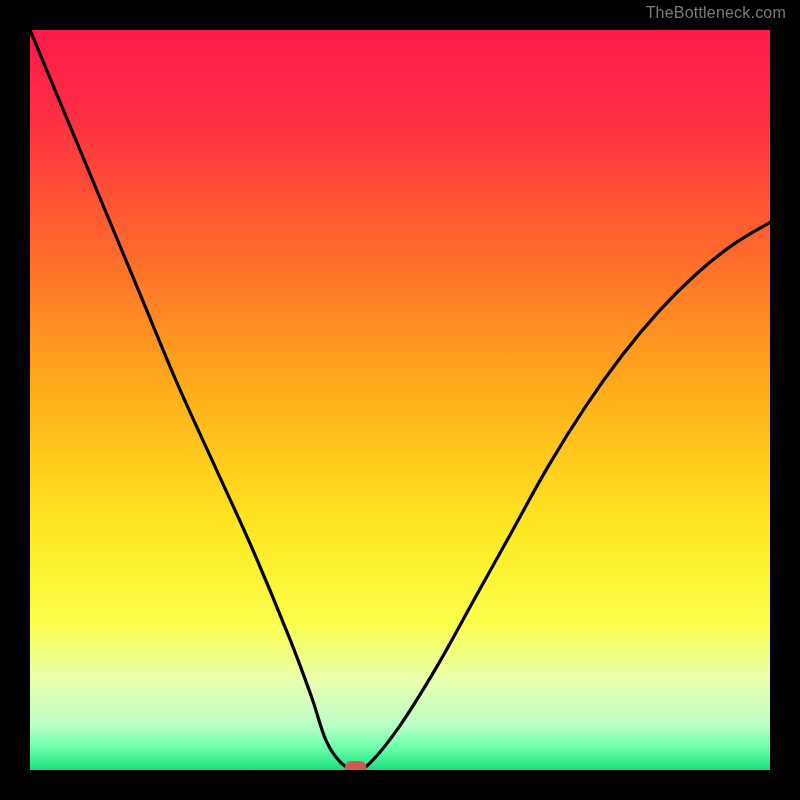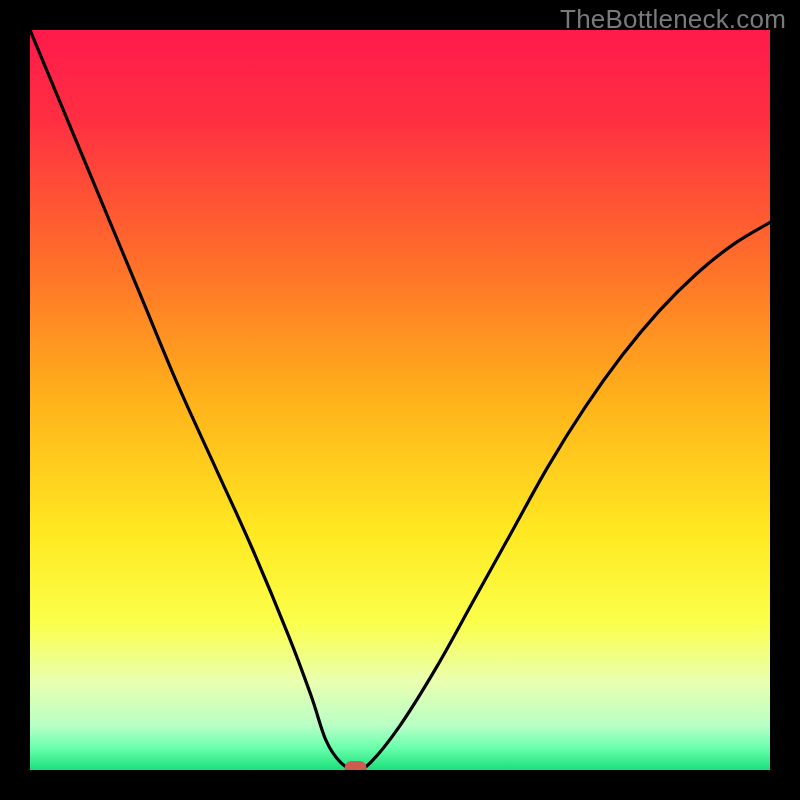--- a/index.html
+++ b/index.html
@@ -24,21 +24,21 @@
     left: 30px;
     top: 30px;
     width: 740px;
     height: 740px;
   }
   .watermark {
     position: absolute;
     top: 4px;
     right: 14px;
     color: #7a7a7a;
-    font-size: 26px;
+    font-size: 16px;
     font-weight: 500;
     letter-spacing: 0.2px;
     user-select: none;
   }
 </style>
 </head>
 <body>
 
 <div class="frame">
   <div class="watermark">TheBottleneck.com</div>

